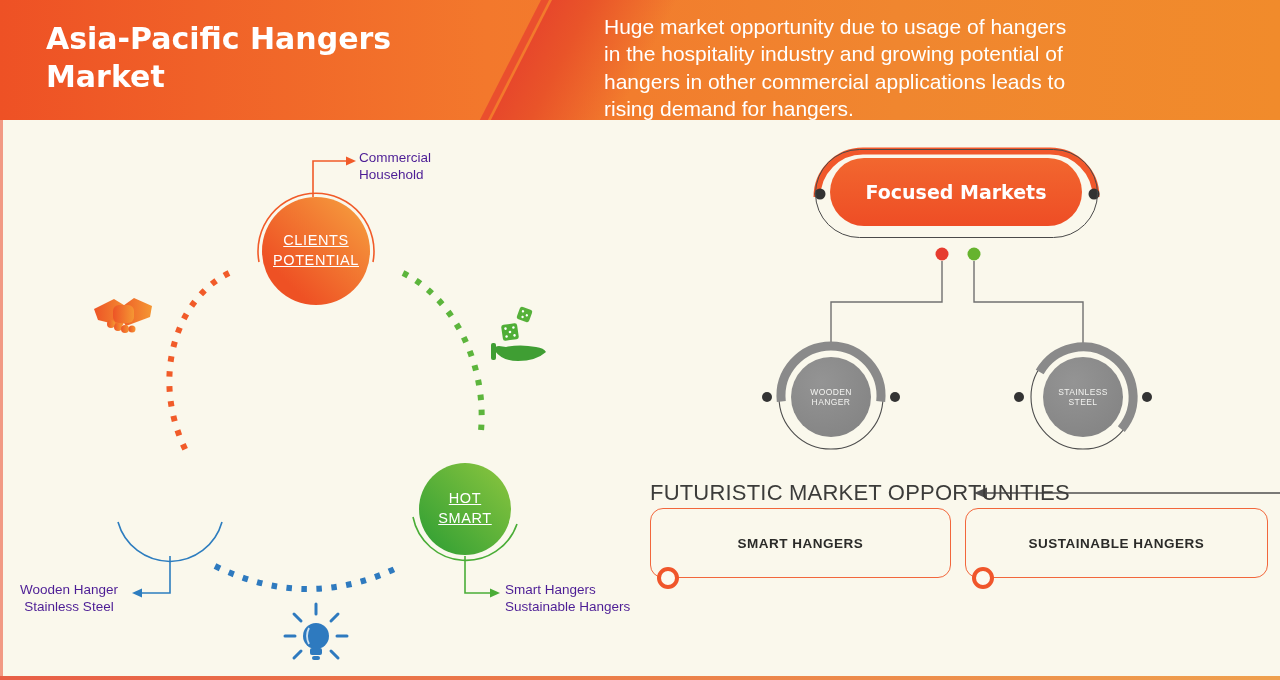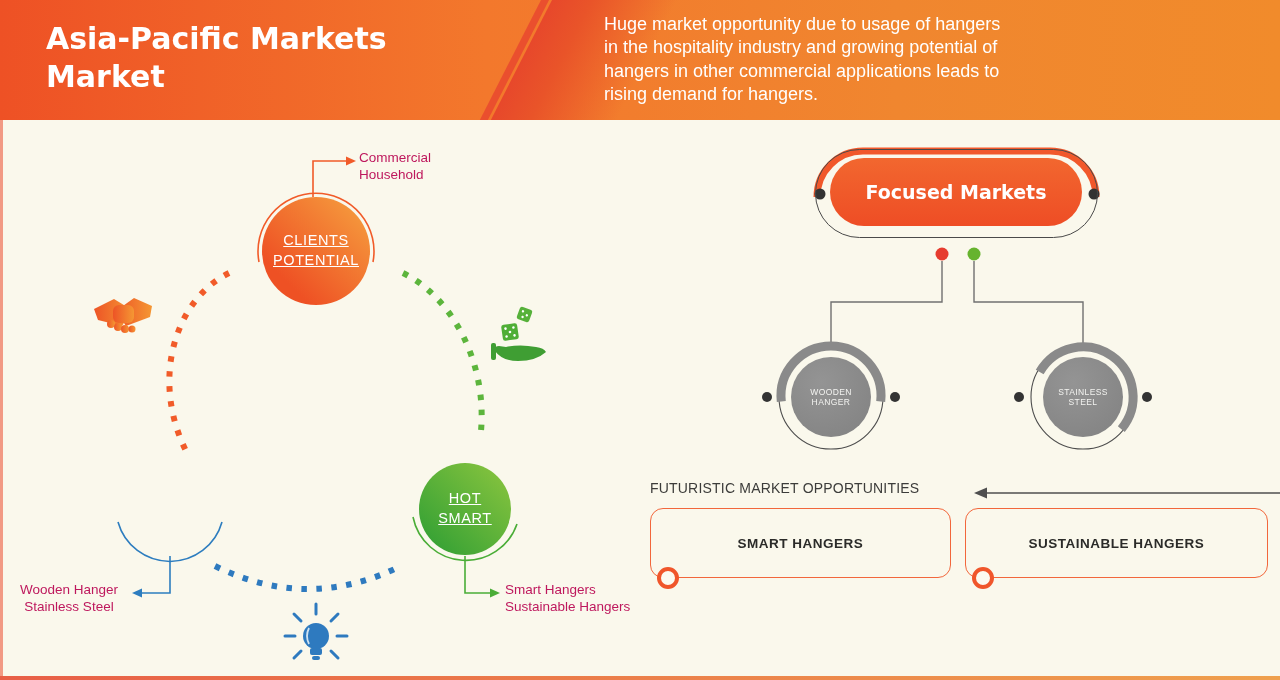--- a/index.html
+++ b/index.html
@@ -15,83 +15,83 @@
     background:linear-gradient(to right,#ee5125 0%,#f3782c 38%,#f0862f 70%,#f18b2b 100%);
     overflow:hidden; }
   .slash-thin { position:absolute; left:541px; top:0; width:8px; height:120px;
     background:#ea4f2e; transform:skewX(-27deg); transform-origin:0 0; }
   .slash-dark { position:absolute; left:552px; top:0; width:132px; height:120px;
     background:linear-gradient(to right,#e7482b 0%,#e95429 30%,rgba(241,134,46,0) 95%);
     transform:skewX(-27deg); transform-origin:0 0; }
   .hd-title { position:absolute; left:46px; top:20px; color:#fff;
     font-family:"DejaVu Sans", sans-serif; font-weight:bold; font-size:30px; line-height:1.27; }
   .hd-desc { position:absolute; left:604px; top:13px; color:#fff;
-    font-size:18px; line-height:1.3; }
+    font-size:21px; line-height:1.3; }
 
   
   .left-line { position:absolute; left:0; top:120px; width:3px; height:560px; background:#f29a84; }
   .bottom-line { position:absolute; left:0; top:676px; width:1280px; height:4px;
     background:linear-gradient(to right,#e85f47,#efa04d); }
 
   
   svg.overlay { position:absolute; left:0; top:0; width:1280px; height:680px; }
 
   
   .bigcircle { position:absolute; border-radius:50%; display:flex; align-items:center;
     justify-content:center; text-align:center; color:#fff;text-decoration:underline; }
   .circle-label { font-size:14.5px; letter-spacing:.6px; line-height:1.35; white-space:pre-line; }
   .c-orange { left:262px; top:197px; width:108px; height:108px;
     background:linear-gradient(225deg,#f6a340 0%,#ee5124 78%); }
   .c-blue { left:124px; top:463px; width:92px; height:92px;
     background:linear-gradient(225deg,#43a0d8 0%,#2268ab 85%); }
   .c-green { left:419px; top:463px; width:92px; height:92px;
     background:linear-gradient(225deg,#8dc63f 0%,#3aa335 85%); }
 
-  .callout { position:absolute; font-size:13.5px; color:#be185d; line-height:1.24;
+  .callout { position:absolute; font-size:13.5px; color:#4c1d95; line-height:1.24;
     white-space:pre-line; }
   .co-commercial { left:359px; top:150px; }
   .co-wooden { left:8px; top:582px; width:122px; text-align:center; }
   .co-smart { left:505px; top:582px; }
 
   
   .pill-outer { position:absolute; left:815px; top:149px; width:283px; height:89px;
     border:1.4px solid #4a4a4a; border-radius:46px; }
   .pill-inner { position:absolute; left:830px; top:158px; width:252px; height:68px;
     border-radius:35px; background:linear-gradient(#f2672f,#ee4d25);
     display:flex; align-items:center; justify-content:center;
     color:#fff; font-family:"DejaVu Sans", sans-serif; font-weight:bold; font-size:19px;text-align:right; }
   .gcircle { position:absolute; width:80px; height:80px; border-radius:50%;
     background:radial-gradient(circle at 38% 32%, #949494, #858585 78%);
     display:flex; align-items:center; justify-content:center; }
   .gc-left { left:791px; top:357px; }
   .gc-right { left:1043px; top:357px; }
   .gc-label { color:#f3f3f0; font-size:8.5px; letter-spacing:.4px; text-align:center; }
 
   
-  .fmo-heading { position:absolute; left:650px; top:480px; font-size:14px;
+  .fmo-heading { position:absolute; left:650px; top:480px; font-size:22px;
     color:#3c3c3a; letter-spacing:.2px; }
   .opp-box { position:absolute; top:508px; height:70px; border:1.6px solid #f2673c;
     border-radius:13px; display:flex; align-items:center; justify-content:center; }
   .opp-box1 { left:650px; width:301px; }
   .opp-box2 { left:965px; width:303px; }
   .opp-label { font-weight:bold; font-size:13.5px; color:#2b2b29; letter-spacing:.5px; }
   .donut { position:absolute; top:567px; width:22px; height:22px; border-radius:50%;
     border:4px solid #f0562b; background:#fcfaf0; }
   .donut1 { left:657px; }
   .donut2 { left:972px; }
 </style>
 </head>
 <body>
 
 <div id="app">
 
   <div class="header">
     <div class="slash-thin"></div>
     <div class="slash-dark"></div>
-    <div class="hd-title pre">Asia-Pacific Markets
+    <div class="hd-title pre">Asia-Pacific Hangers
 Market</div>
     <div class="hd-desc pre">Huge market opportunity due to usage of hangers
 in the hospitality industry and growing potential of
 hangers in other commercial applications leads to
 rising demand for hangers.</div>
   </div>
 
   <div class="left-line"></div>
   <div class="bottom-line"></div>
 

